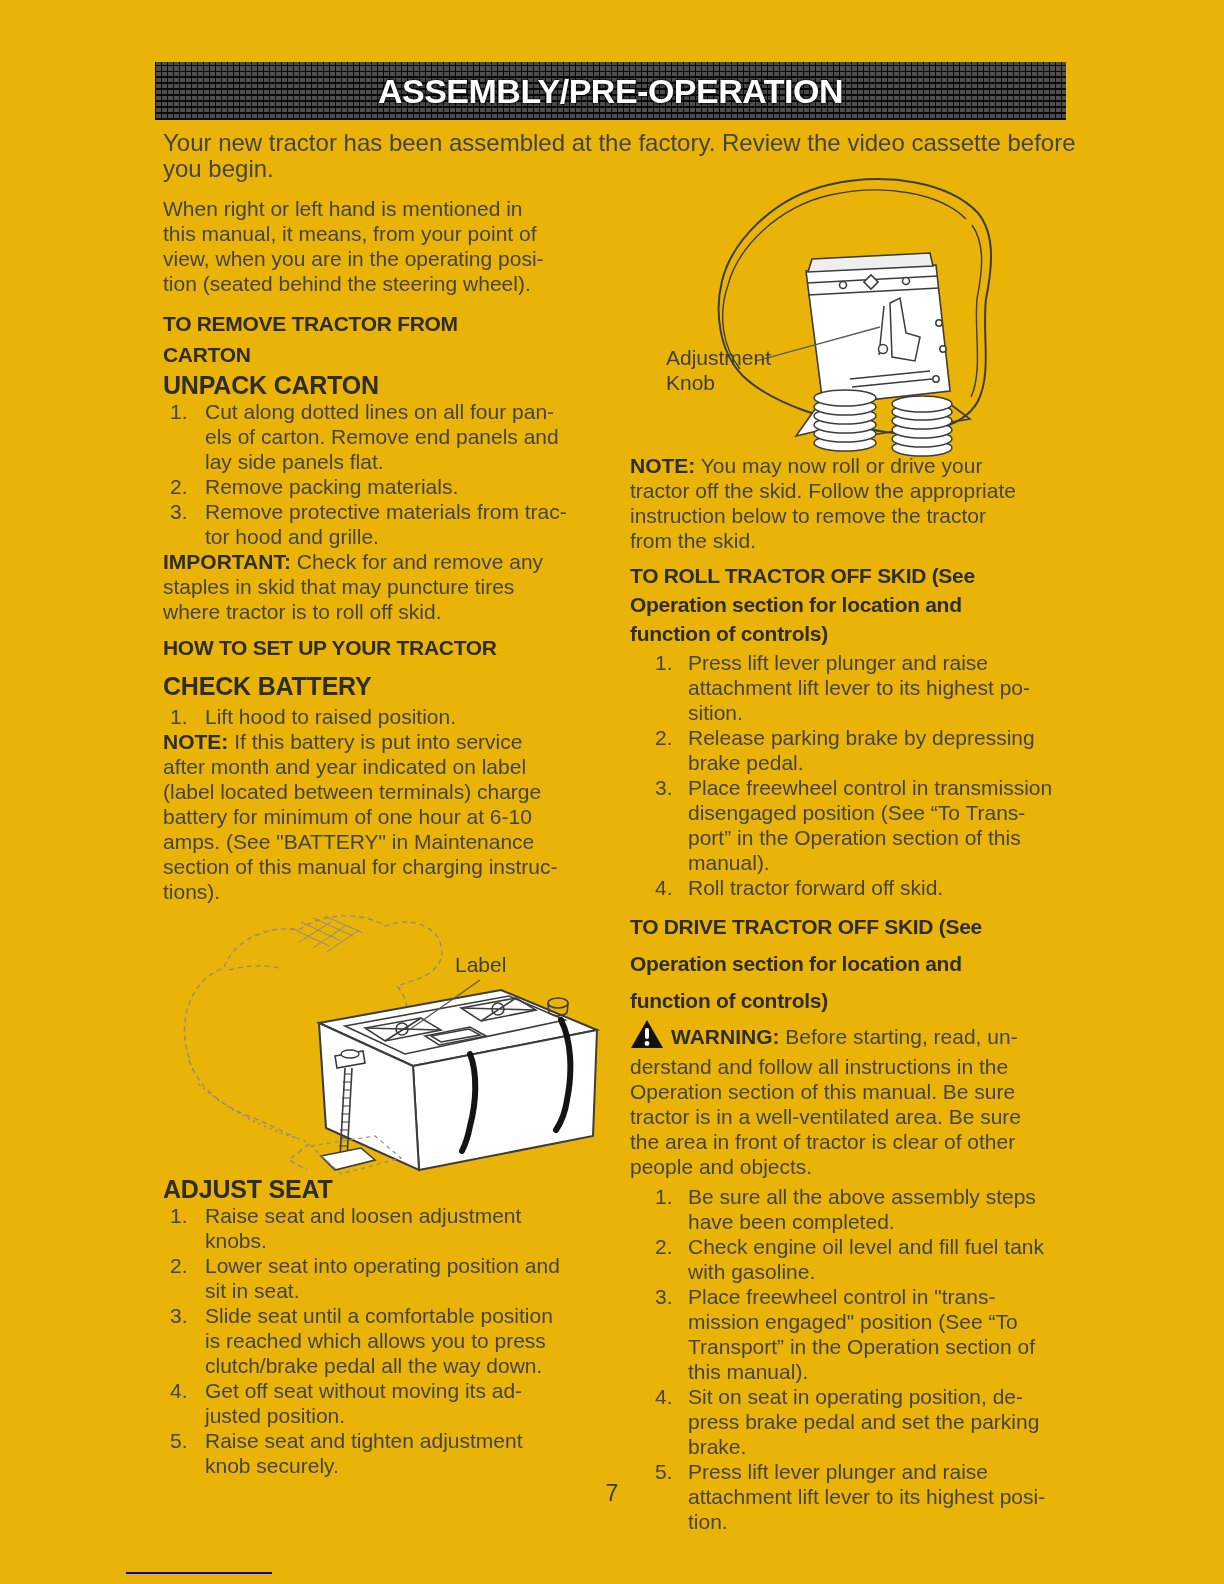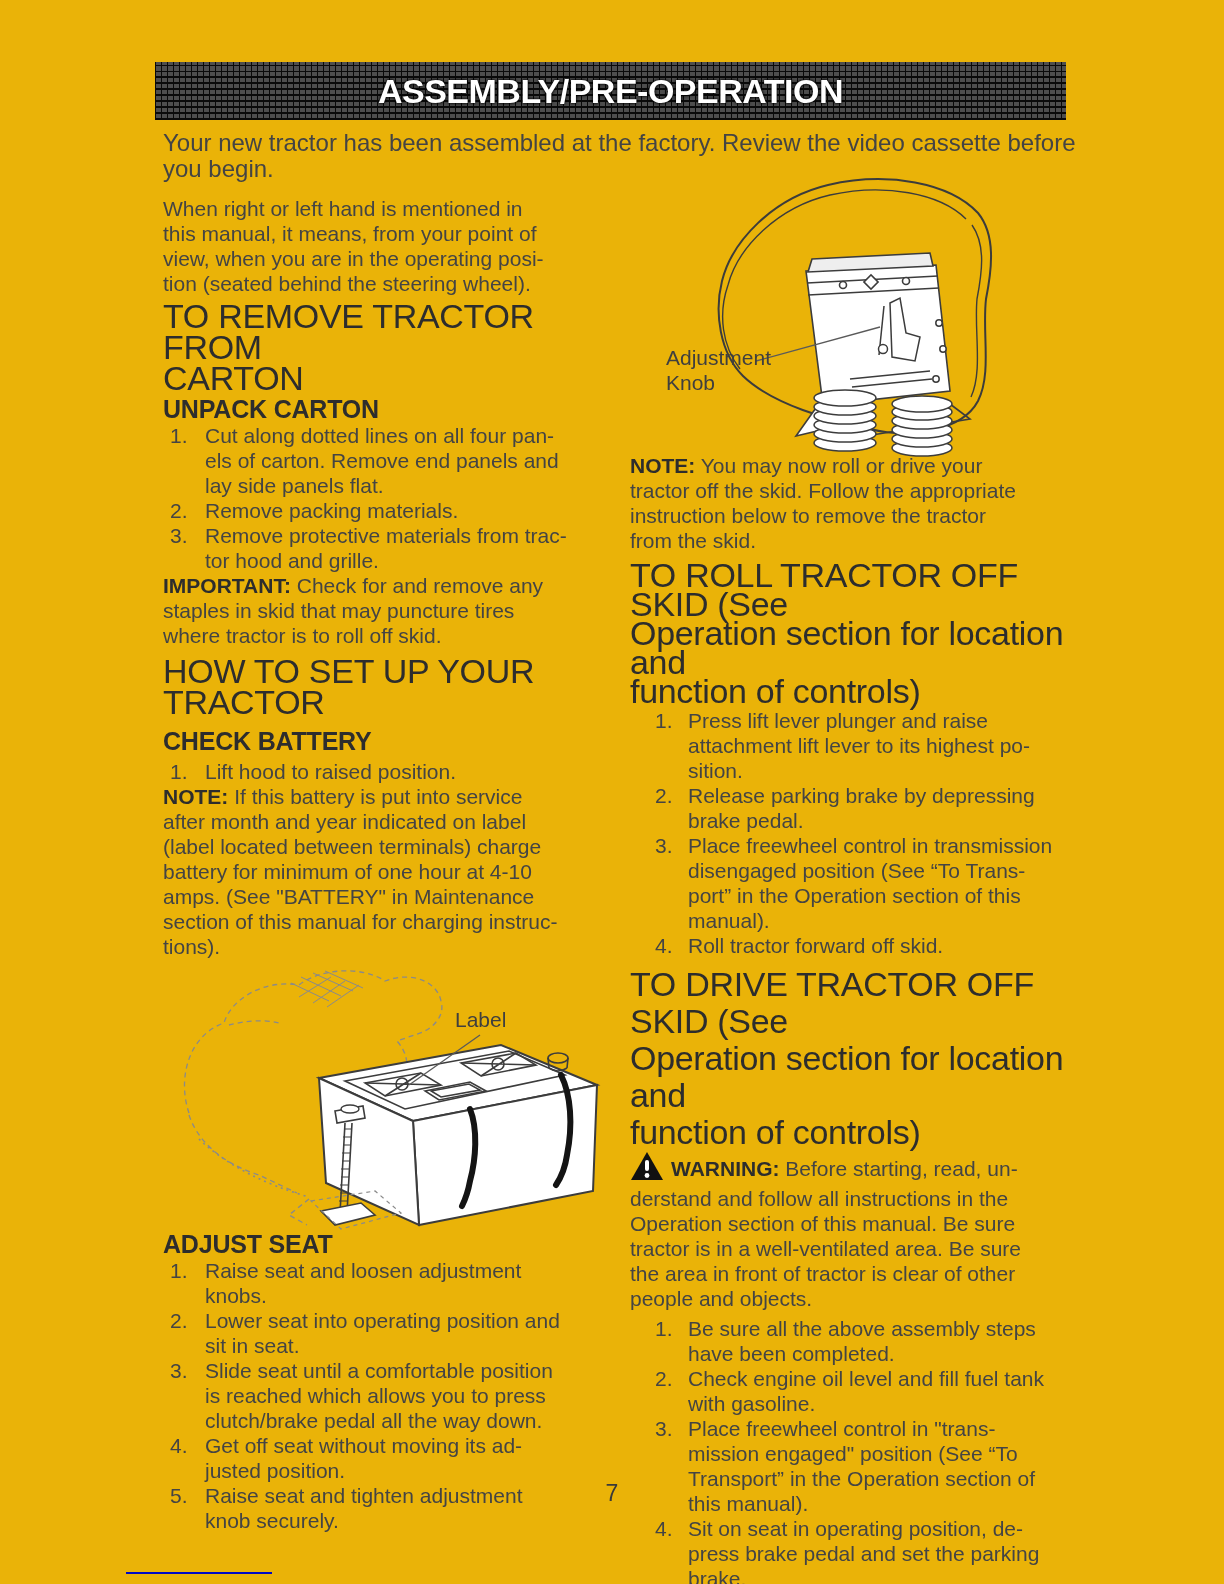--- a/index.html
+++ b/index.html
@@ -28,21 +28,21 @@
   .pre{white-space:pre-line;}
   .intro{
     position:absolute;left:163px;top:130px;width:920px;
     font-size:24px;line-height:26px;
   }
   .col{position:absolute;}
   .col-left{left:163px;top:196px;width:458px;}
   .col-right{left:630px;top:173px;width:452px;}
   p{margin:0;font-size:21px;line-height:25px;}
   .h-lg{
-    margin:0;font-size:34px;line-height:31px;font-weight:400;color:#2d2d2d;
+    margin:0;font-size:21px;line-height:31px;font-weight:700;color:#2d2d2d;
     letter-spacing:-0.3px;white-space:pre-line;
   }
   .h-md{
     margin:0;font-size:25px;line-height:27px;font-weight:700;color:#2d2d2d;
     letter-spacing:-0.2px;
   }
   b.lead{color:#2d2d2d;}
   
   .step{display:flex;font-size:21px;line-height:25px;}
   .step .n{flex:none;width:42px;padding-left:7px;box-sizing:border-box;}
@@ -56,21 +56,21 @@
   .warn-icon{display:inline-block;vertical-align:-5px;margin-right:7px;}
   
   .page-number{
     position:absolute;left:0;top:1480px;width:1224px;text-align:center;
     font-size:23px;color:#3a3a3a;
   }
   .footer-line{
     position:absolute;left:126px;top:1572px;width:146px;height:2px;background:#0009c4;
   }
   
-  .mb12{margin-bottom:5px;} .mt8{margin-top:8px;} .mt10{margin-top:10px;}
+  .mb12{margin-bottom:12px;} .mt8{margin-top:8px;} .mt10{margin-top:10px;}
   .mt4{margin-top:4px;} .mt2{margin-top:2px;} .mt5{margin-top:5px;} .mt6{}
 </style>
 </head>
 <body>
 
 <div class="page">
 
   <div class="header-bar">
     <span class="title">ASSEMBLY/PRE-OPERATION</span>
   </div>
@@ -115,21 +115,21 @@
     <h3 class="h-md mt10">CHECK BATTERY</h3>
 
     <div class="step mt4">
       <span class="n">1.</span>
       <span class="t">Lift hood to raised position.</span>
     </div>
 
     <p class="pre"><b class="lead">NOTE:</b><span class="pre"> If this battery is put into service
 after month and year indicated on label
 (label located between terminals) charge
-battery for minimum of one hour at 4-10
+battery for minimum of one hour at 6-10
 amps. (See "BATTERY" in Maintenance
 section of this manual for charging instruc-
 tions).</span></p>
 
     <svg class="fig mt4" width="472" height="268" viewBox="0 0 472 268" style="margin-left:6px;">
       <g stroke="#8a8a8a" stroke-width="1.3" fill="none" stroke-dasharray="5 4">
         <path d="M 20,150 C 8,115 20,72 55,60 C 62,36 95,16 130,22 C 150,6 192,2 216,18 C 242,8 268,18 272,38 C 276,52 266,63 254,69 L 228,78 C 244,96 240,120 222,130 L 202,138"></path>
         <path d="M 20,152 C 30,182 58,202 90,212 L 128,230"></path>
         <path d="M 60,62 C 75,58 95,56 110,60"></path>
         <path d="M 140,236 L 120,252 L 138,262"></path>

